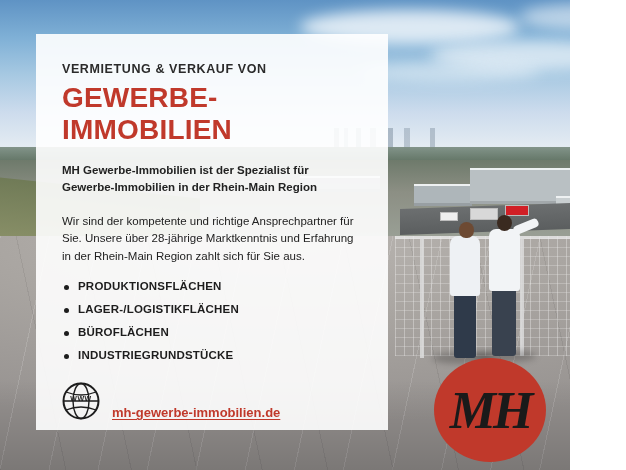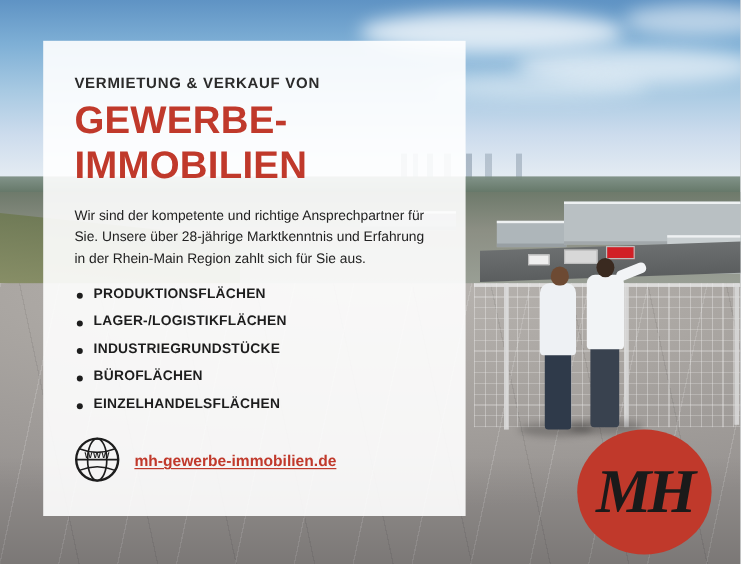--- a/index.html
+++ b/index.html
@@ -5,21 +5,21 @@
   html, body {
     margin: 0;
     padding: 0;
     background: #ffffff;
   }
   body {
     font-family: "Liberation Sans", sans-serif;
   }
   .stage {
     position: relative;
-    width: 617px;
+    width: 570px;
     height: 470px;
     overflow: hidden;
     background: #8a8f92;
   }
 
   
   .photo {
     position: absolute;
     inset: 0;
     background:
@@ -193,21 +193,21 @@
     padding: 28px 26px 0 26px;
   }
   .kicker {
     font-size: 12.5px;
     font-weight: bold;
     letter-spacing: .6px;
     color: #2b2b2b;
     margin: 0 0 6px 0;
   }
   .headline {
-    font-size: 32px;
+    font-size: 28px;
     font-weight: bold;
     letter-spacing: .2px;
     color: #c0392b;
     margin: 0 0 16px 0;
   }
   .lead {
     font-size: 11.5px;
     font-weight: bold;
     color: #222;
     line-height: 1.5;
@@ -238,21 +238,21 @@
     position: absolute;
     left: 2px;
     top: 5px;
     width: 5px;
     height: 5px;
     border-radius: 50%;
     background: #1d1d1d;
   }
   .footer-row {
     display: flex;
-    align-items: center;
+    align-items: flex-end;
     gap: 12px;
     padding: 10px 26px 0 26px;
   }
   .www-globe {
     position: relative;
     width: 38px;
     height: 38px;
     flex: 0 0 38px;
   }
   .www-globe svg { display: block; }
@@ -347,27 +347,27 @@
     <div class="person man-legs"></div>
     <div class="person man-body"></div>
     <div class="person man-arm"></div>
     <div class="person man-head"></div>
   </div>
 
   <div class="panel">
     <div class="panel-inner">
       <div class="kicker">VERMIETUNG &amp; VERKAUF VON</div>
       <div class="headline">GEWERBE-IMMOBILIEN</div>
+      <div class="lead">MH Gewerbe-Immobilien ist der Spezialist für Gewerbe-Immobilien in der Rhein-Main Region</div>
       <div class="para">Wir sind der kompetente und richtige Ansprechpartner für Sie. Unsere über 28-jährige Marktkenntnis und Erfahrung in der Rhein-Main Region zahlt sich für Sie aus.</div>
       <ul class="bullets">
         <li>PRODUKTIONSFLÄCHEN</li>
         <li>LAGER-/LOGISTIKFLÄCHEN</li>
+        <li>BÜROFLÄCHEN</li>
         <li>INDUSTRIEGRUNDSTÜCKE</li>
-        <li>BÜROFLÄCHEN</li>
-        <li>EINZELHANDELSFLÄCHEN</li>
       </ul>
     </div>
 
     <div class="footer-row">
       <div class="www-globe">
         <svg width="38" height="38" viewBox="0 0 38 38" aria-hidden="true">
           <circle cx="19" cy="19" r="17.5" fill="none" stroke="#1d1d1d" stroke-width="2"></circle>
           <ellipse cx="19" cy="19" rx="8" ry="17.5" fill="none" stroke="#1d1d1d" stroke-width="1.4"></ellipse>
           <line x1="1.5" y1="19" x2="36.5" y2="19" stroke="#1d1d1d" stroke-width="1.4"></line>
           <path d="M4 10 Q19 16 34 10" fill="none" stroke="#1d1d1d" stroke-width="1.3"></path>

